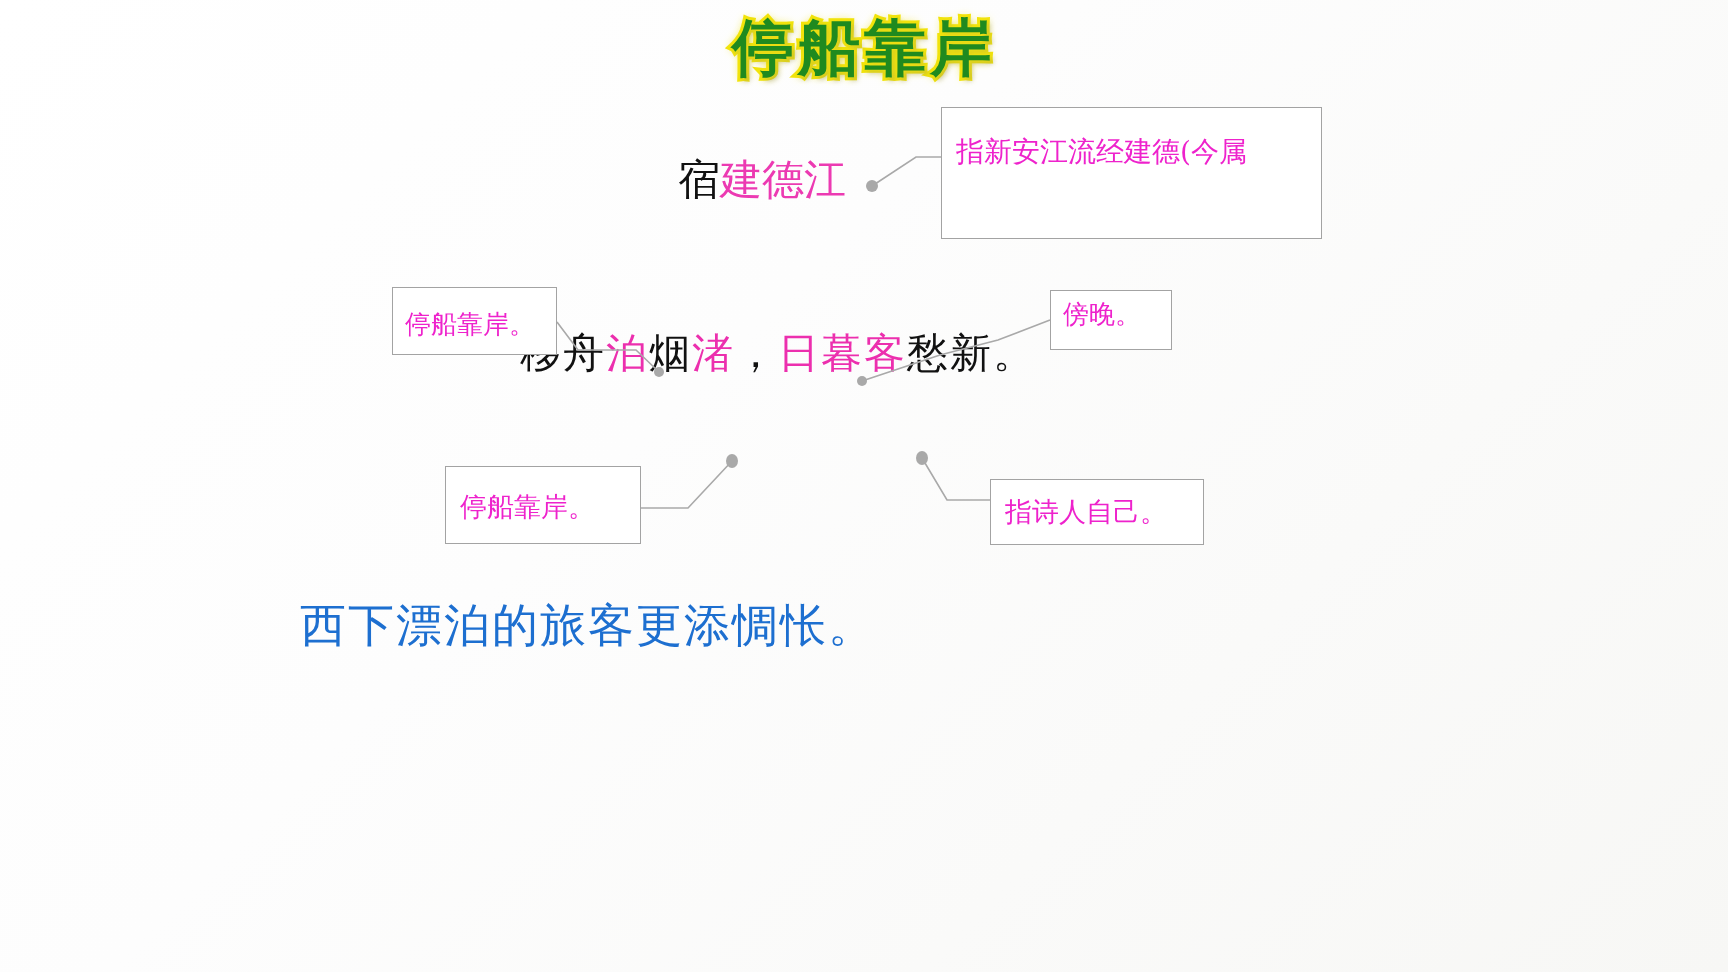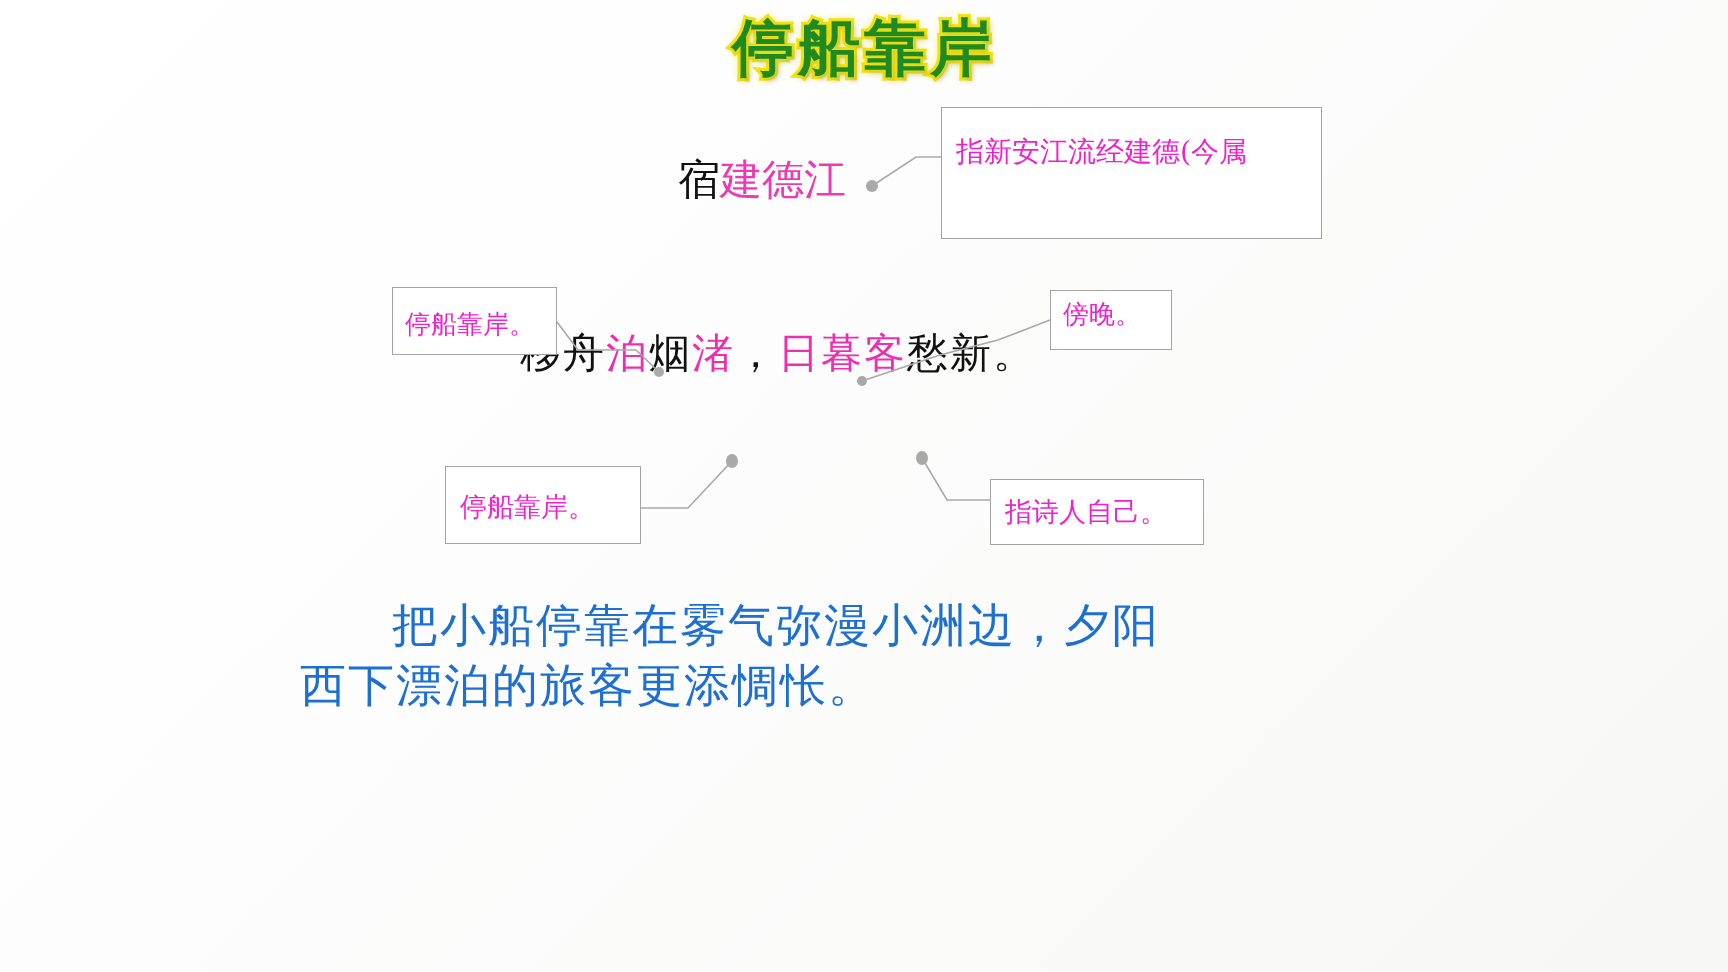--- a/index.html
+++ b/index.html
@@ -193,16 +193,16 @@
 
   <div class="callout" id="callout-tingchuan-top">停船靠岸。</div>
 
   <div class="callout" id="callout-bangwan">傍晚。</div>
 
   <div class="callout" id="callout-tingchuan-bottom">停船靠岸。</div>
 
   <div class="callout" id="callout-shiren">指诗人自己。</div>
 
   <div id="translation">
-    <span>把小船停靠在雾气弥漫小洲边，夕阳</span><span class="l2">西下漂泊的旅客更添惆怅。</span>
+    <span class="l2">西下漂泊的旅客更添惆怅。</span>
   </div>
 
 </div>
 
 </body></html>

